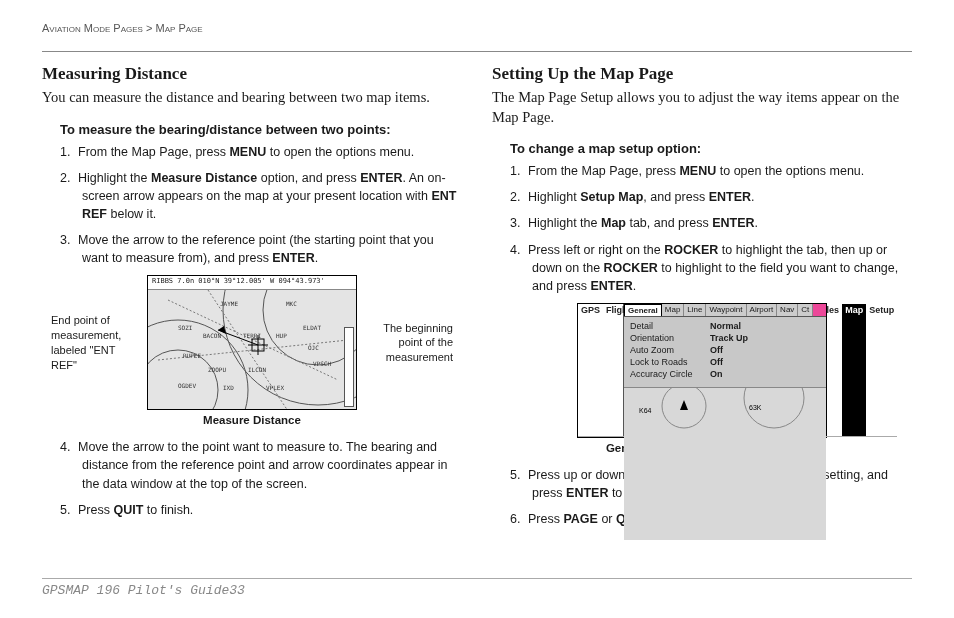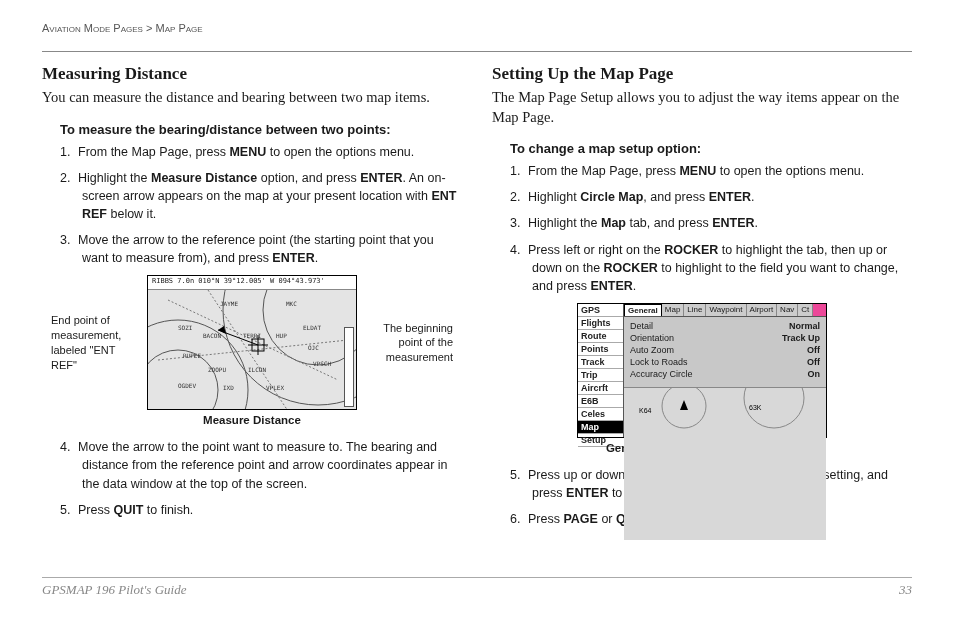--- a/index.html
+++ b/index.html
@@ -56,36 +56,36 @@
   .fig1-top { position:absolute; top:0; left:0; right:0; height:14px; background:#fff; border-bottom:1px solid #888; font-size:7px; padding:1px 4px; display:flex; justify-content:flex-start; }
   .fig1 svg { position:absolute; top:14px; left:0; }
   .fig1 .lbl { position:absolute; font-size:6px; color:#333; }
   .fig1 .scale { position:absolute; right:2px; bottom:2px; width:10px; height:80px; border:1px solid #555; background:#fff; }
   .caption { font-size: 11.5px; font-weight: bold; text-align: center; margin: 4px 0 12px 0; }
   .fig2 {
     width: 250px; height: 135px; border: 1.5px solid #000; margin: 8px auto 4px auto;
     display: flex; font-family: "Arial", sans-serif; font-size: 9px;
     background: #c8c8c8;
   }
-  .fig2-side { width: 46px; background:#fff; border-right:1px solid #555; display:flex; flex-direction:column; }
+  .fig2-side { width: 46px; background:#fff; border-right:1px solid #555; display:flex; flex-direction:row; }
   .fig2-side div { padding: 1px 3px; font-size:9px; border-bottom:1px solid #aaa; font-weight:bold; color:#222; }
   .fig2-side div.sel { background:#000; color:#fff; }
   .fig2-main { flex:1; display:flex; flex-direction:column; }
   .fig2-tabs { height:14px; background:#ec4899; display:flex; font-size:8px; border-bottom:1px solid #555;}
   .fig2-tabs span { padding:1px 3px; background:#ccc; border-right:1px solid #888; }
   .fig2-tabs span.on { background:#fff; border:1px solid #000; border-bottom:none; font-weight:bold; }
   .fig2-body { flex:1; padding:4px 6px; }
-  .fig2-row { display:flex; font-size:9px; margin-bottom:2px;justify-content:space-between; }
+  .fig2-row { display:flex; font-size:9px; margin-bottom:2px; }
   .fig2-row .k { width:80px; }
   .fig2-row .v { font-weight:bold; }
   .fig2-map { flex:1; margin-top:2px; background:#d8d8d8; border-top:1px solid #888; position:relative; }
   .footer {
     position: absolute; bottom: 20px; left: 42px; right: 42px;
-    display:flex; justify-content: space-between;
-    font-family: Liberation Serif, serif; font-style: italic; font-size: 13px; color:#888;
+    display:flex; 
+    font-family: Liberation Mono, monospace; font-style: italic; font-size: 13px; color:#888;
     border-top: 1px solid #aaa; padding-top:4px;
   }
 </style>
 </head>
 <body>
 
 <div class="breadcrumb">
   <span>Aviation Mode Pages</span><span> &gt; </span><span>Map Page</span>
 </div>
 <div class="hr"></div>
@@ -149,21 +149,21 @@
       <li><span class="num">5.</span><span>Press </span><b>QUIT</b><span> to finish.</span></li>
     </ol>
   </div>
 
   <div class="col">
     <h2>Setting Up the Map Page</h2>
     <p class="intro">The Map Page Setup allows you to adjust the way items appear on the Map Page.</p>
     <p class="subhead">To change a map setup option:</p>
     <ol>
       <li><span class="num">1.</span><span>From the Map Page, press </span><b>MENU</b><span> to open the options menu.</span></li>
-      <li><span class="num">2.</span><span>Highlight </span><b>Circle Map</b><span>, and press </span><b>ENTER</b><span>.</span></li>
+      <li><span class="num">2.</span><span>Highlight </span><b>Setup Map</b><span>, and press </span><b>ENTER</b><span>.</span></li>
       <li><span class="num">3.</span><span>Highlight the </span><b>Map</b><span> tab, and press </span><b>ENTER</b><span>.</span></li>
       <li><span class="num">4.</span><span>Press left or right on the </span><b>ROCKER</b><span> to highlight the tab, then up or down on the </span><b>ROCKER</b><span> to highlight to the field you want to change, and press </span><b>ENTER</b><span>.</span></li>
     </ol>
 
     <div class="fig2">
       <div class="fig2-side">
         <div>GPS</div>
         <div>Flights</div>
         <div>Route</div>
         <div>Points</div>

